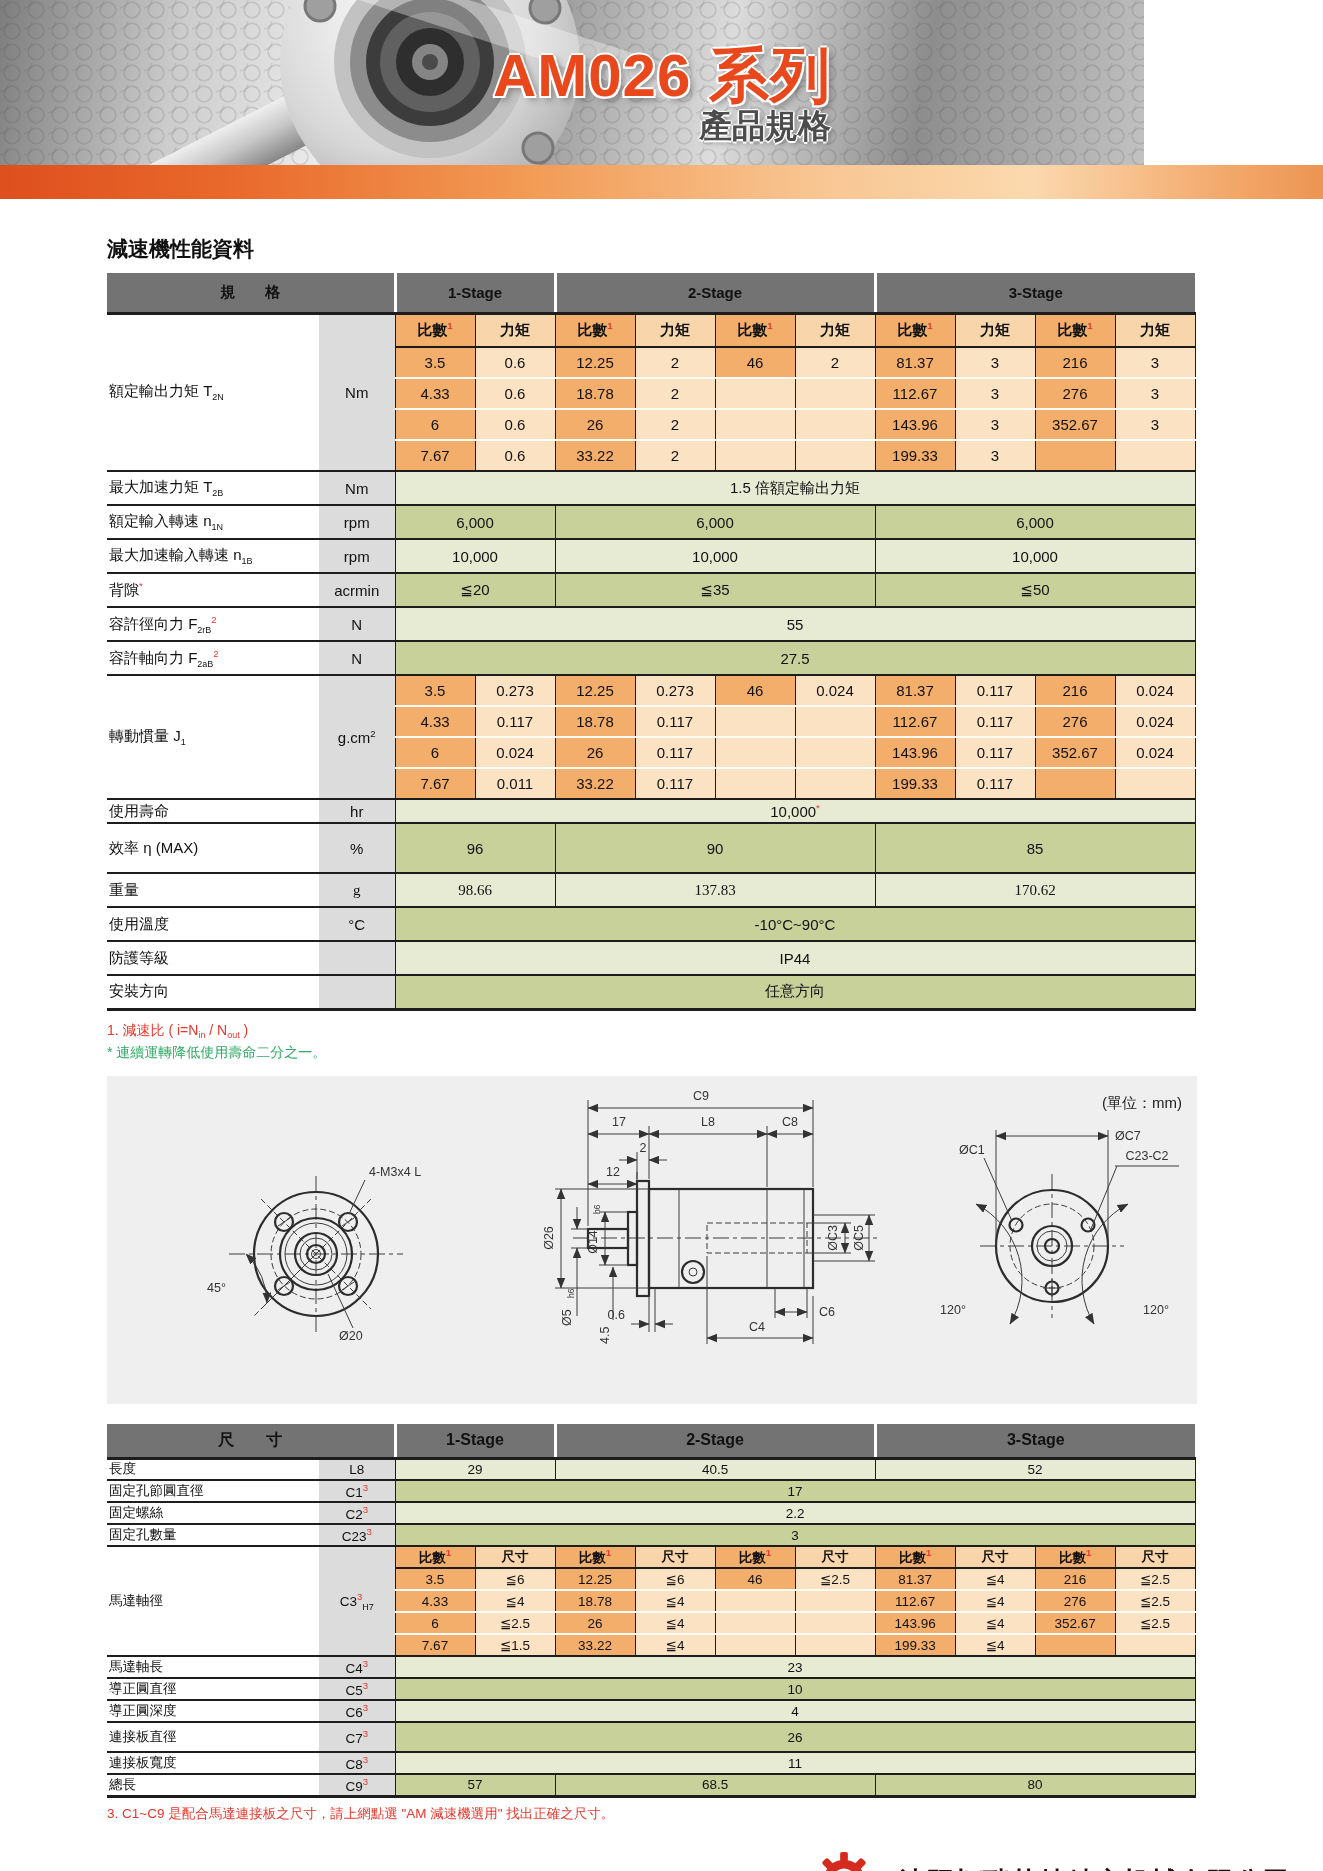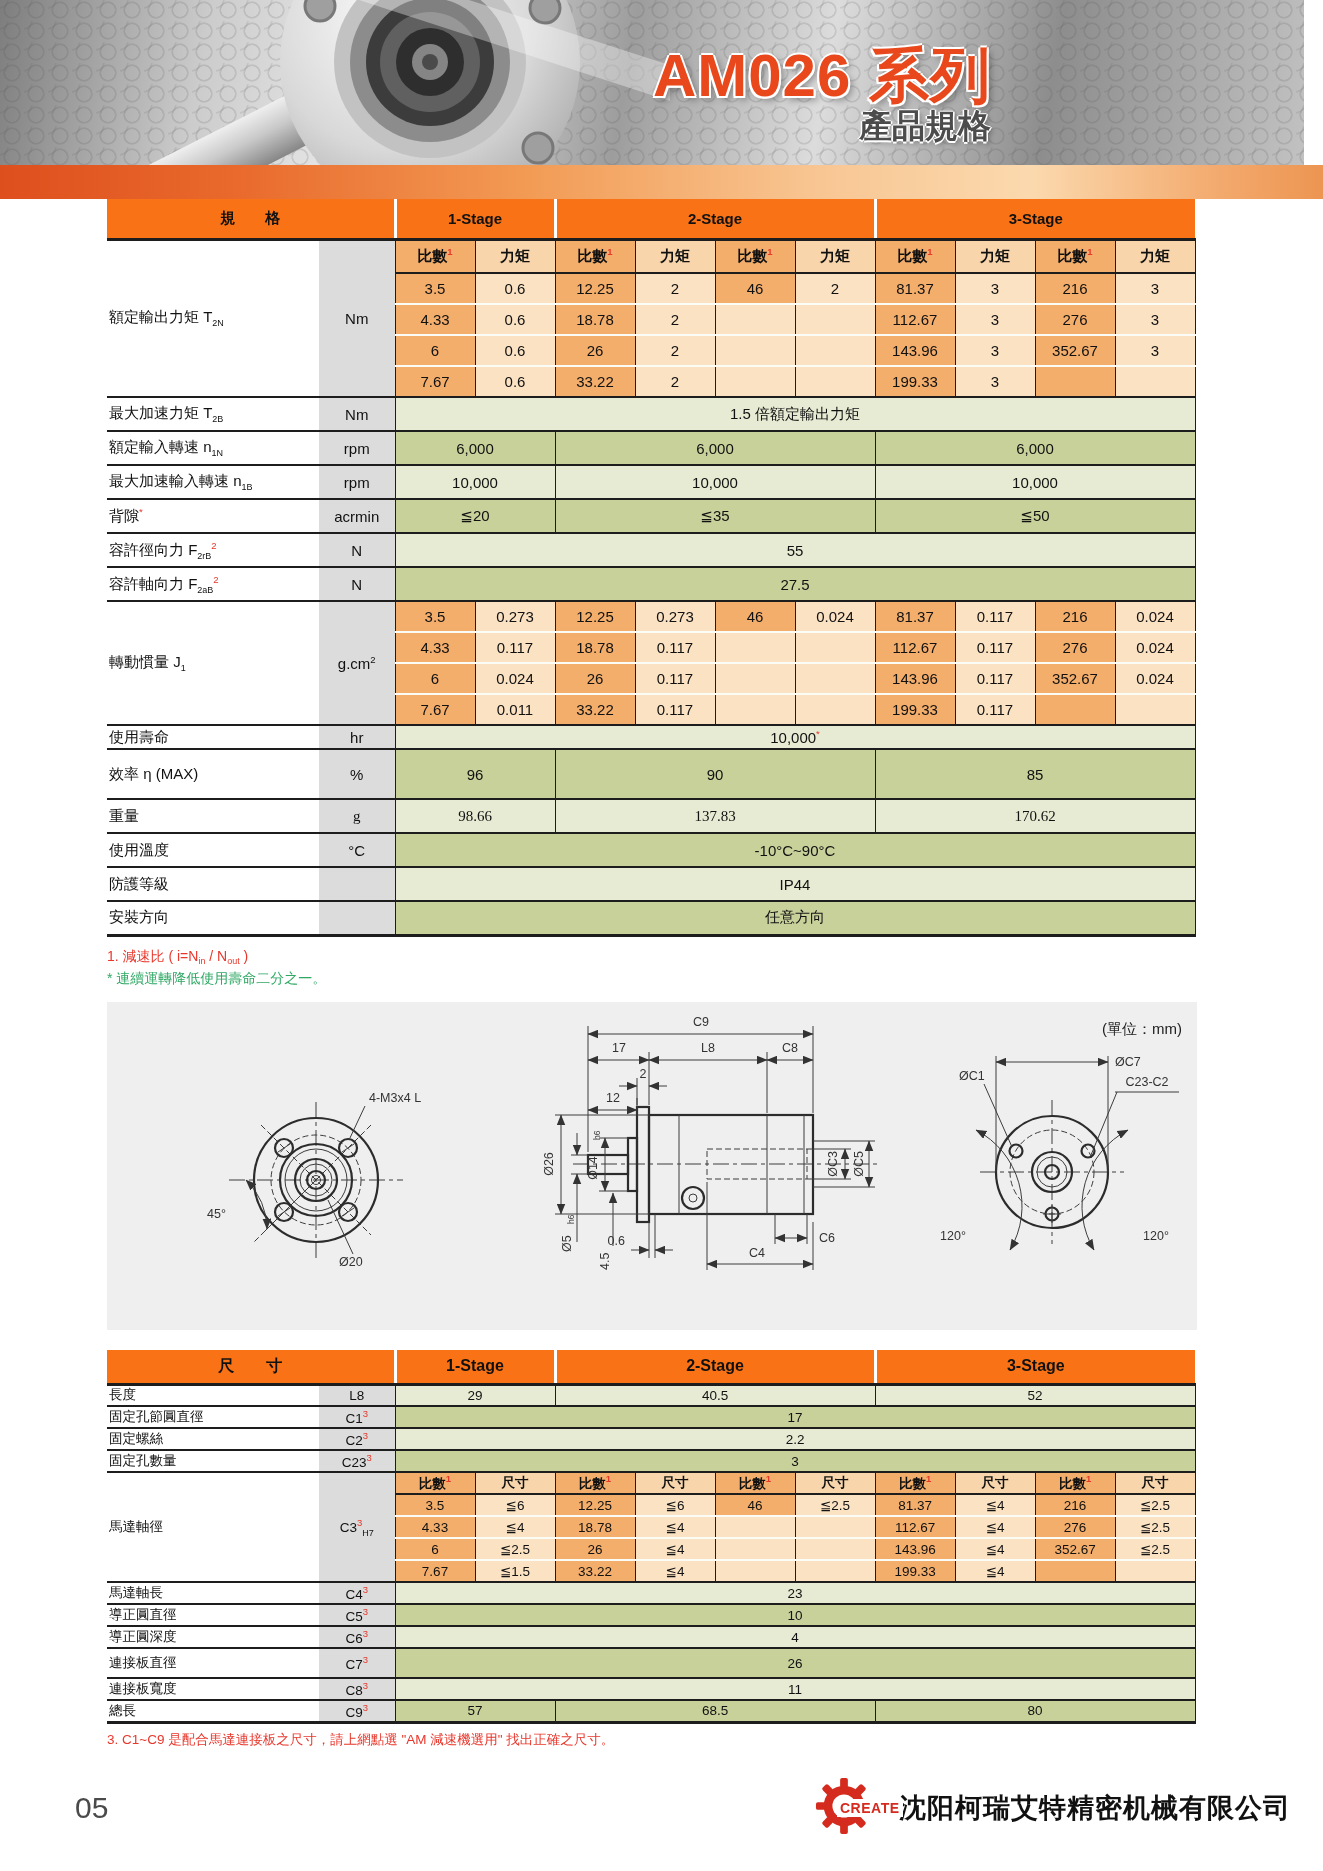--- a/index.html
+++ b/index.html
@@ -1,36 +1,36 @@
 <!DOCTYPE html>
 <html><head>
 <meta charset="utf-8">
 <style>
   html,body{margin:0;padding:0;background:#fff;width:1323px;height:1871px;overflow:hidden;
     font-family:"Liberation Sans","DejaVu Sans",sans-serif;color:#111;}
   
-  .banner{position:relative;width:1304px;height:165px;overflow:hidden;
+  .banner{position:relative;width:1144px;height:165px;overflow:hidden;
     background:linear-gradient(100deg,#7d7d7d,#cccccc 16%,#ececec 30%,#9d9d9d 48%,#dcdcdc 63%,#8d8d8d 80%,#c2c2c2 100%);}
   .hexes{position:absolute;inset:0;opacity:.55;
     background-image:radial-gradient(circle 10px at 12px 10px, transparent 6.5px, rgba(80,80,80,.28) 7px, rgba(80,80,80,.28) 8.2px, transparent 9px),
                      radial-gradient(circle 10px at 0px 0px, transparent 6.5px, rgba(80,80,80,.22) 7px, rgba(80,80,80,.22) 8.2px, transparent 9px);
     background-size:24px 21px;}
   .banner-title{position:absolute;top:36px;right:313px;font-size:60px;font-weight:800;letter-spacing:1px;color:#E8481C;
     text-shadow:2px 0 0 #fff,-2px 0 0 #fff,0 2px 0 #fff,0 -2px 0 #fff,2px 2px 0 #fff,-2px 2px 0 #fff,4px 4px 7px rgba(0,0,0,.35);}
   .banner-sub{position:absolute;top:104px;right:313px;font-size:33px;font-weight:700;color:#4c4c4c;
     text-shadow:1.5px 0 0 #fff,-1.5px 0 0 #fff,0 1.5px 0 #fff,0 -1.5px 0 #fff,3px 3px 5px rgba(0,0,0,.3);}
   .orange-bar{width:1323px;height:34px;
     background:linear-gradient(90deg,#DE4F1E 0%,#E96A2C 18%,#F29B55 40%,#F8C693 62%,#FBD9AE 78%,#F3AA6E 92%,#ED9552 100%);}
   
   .content{margin-left:107px;width:1090px;}
   .sec-title{margin:36px 0 10px 0;font-size:21px;font-weight:700;color:#111;}
   
   table.dt{border-collapse:collapse;table-layout:fixed;width:1088px;}
   table.dt td{padding:0;text-align:center;vertical-align:middle;font-size:15px;color:#111;overflow:hidden;white-space:nowrap;}
-  .hd{background:#f97316;color:#fff;font-weight:700;font-size:17px;border-right:3.5px solid #fff;border-bottom:3px solid #1d1d1d;}
+  .hd{background:#737373;color:#fff;font-weight:700;font-size:17px;border-right:3.5px solid #fff;border-bottom:3px solid #1d1d1d;}
   .hd-last{border-right:none;}
   .lc{text-align:left !important;background:#fff;border-top:2.4px solid #1d1d1d;padding-left:2px !important;}
   .uc{background:#DCDCDC;border-top:2.4px solid #1d1d1d;}
   .gs{border-top:2.4px solid #1d1d1d;}
   .g-dark{background:#C9D19B;}
   .g-light{background:#E8EBD3;}
   .dc{border-left:1.4px solid #1d1d1d;}
   .row-end{border-right:1.4px solid #1d1d1d;}
   .shc{border-left:1.4px solid #1d1d1d;border-top:2.6px solid #1d1d1d;border-bottom:2.6px solid #1d1d1d;font-weight:700;}
   .sh-r{background:#F4AE6C;}
@@ -107,20 +107,21 @@
     <circle cx="508" cy="148" r="15" fill="#9f9f9f" stroke="#787878" stroke-width="3"></circle>
     <circle cx="290" cy="6" r="15" fill="#9f9f9f" stroke="#787878" stroke-width="3"></circle>
     <rect x="140" y="-40" width="560" height="34" fill="rgba(255,255,255,.35)" transform="rotate(18 300 60)"></rect>
   </svg>
   <div class="banner-title">AM026 系列</div>
   <div class="banner-sub">產品規格</div>
 </div>
 <div class="orange-bar"></div>
 
 <div class="content">
+  <div class="sec-title">減速機性能資料</div>
 
   
   <div id="spec-host">
       <table class="dt">
         <colgroup>
           <col style="width: 212px;">
           <col style="width: 76px;">
           <col style="width: 80px;">
           <col style="width: 80px;">
           <col style="width: 80px;">

